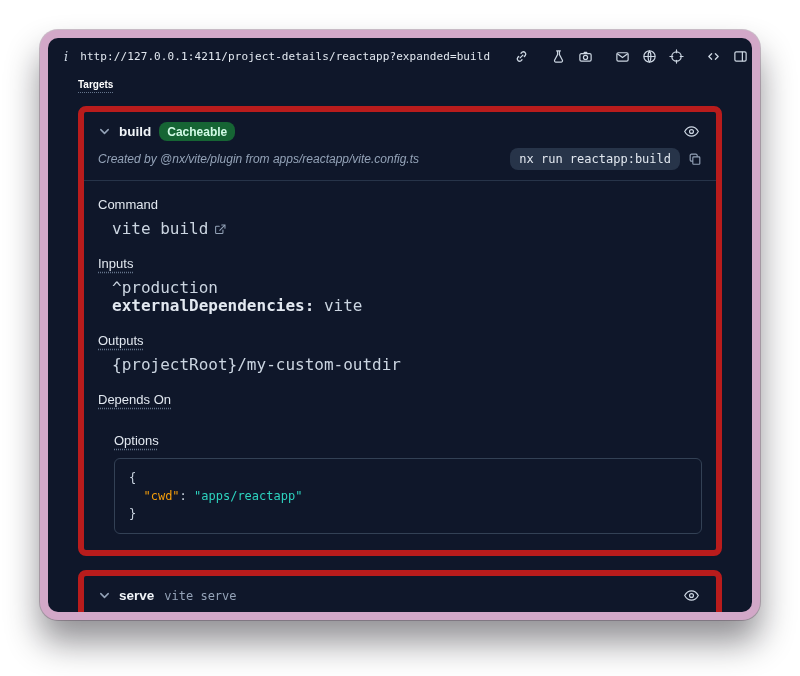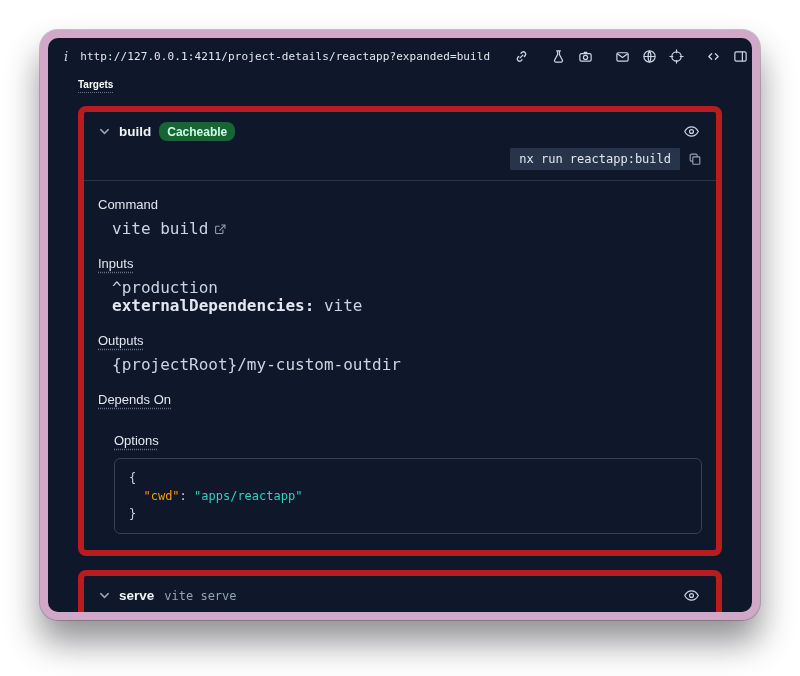--- a/index.html
+++ b/index.html
@@ -32,21 +32,21 @@
   .hdr-row { display:flex; align-items:center; gap:8px; }
   .chev { color:#94a3b8; flex:0 0 auto; cursor:pointer; }
   .card-title { color:#f1f5f9; font-weight:bold; font-size:13.5px; }
   .badge { background:#166534; color:#d1fae5; font-size:12px; font-weight:600;
            padding:2.5px 8px; border-radius:8px; }
   .eye-btn { margin-left:auto; color:#cbd5e1; background:none; border:none; cursor:pointer; padding:2px; }
   .sub-row { display:flex; align-items:center; margin-top:6px; }
   .created { font-style:italic; color:#94a3b8; font-size:12px; }
   .chip-wrap { margin-left:auto; display:flex; align-items:center; gap:8px; }
   .chip { background:#273449; color:#e2e8f0; font-family:"DejaVu Sans Mono", monospace;
-          font-size:12px; padding:4px 9px; border-radius:1px; white-space:nowrap; }
+          font-size:12px; padding:4px 9px; border-radius:8px; white-space:nowrap; }
   .copy-btn { background:none; border:none; color:#94a3b8; cursor:pointer; padding:0; }
 
   .card-body { padding:14px 14px 16px; }
   .section { margin-bottom:16px; }
   .section:last-child { margin-bottom:0;padding-left:16px; }
   .section-label { display:inline-block; color:#e2e8f0; font-size:13px; line-height:17px; margin-bottom:7px; }
   .dotted { text-decoration:underline dotted; text-decoration-color:#64748b; text-underline-offset:4px;text-align:right; }
   .mono-line { font-family:"DejaVu Sans Mono", monospace; font-size:16px; line-height:18px;
                color:#cbd5e1; padding-left:14px; display:flex; align-items:center; gap:6px; }
   .mono-line.block { display:block; }
@@ -148,20 +148,21 @@
             <button class="eye-btn">
               <span>
                 <svg viewBox="0 0 20 20" width="17" height="17" fill="none" stroke="currentColor" stroke-width="1.4">
                     <path d="M2 10s3-5.5 8-5.5S18 10 18 10s-3 5.5-8 5.5S2 10 2 10z"></path>
                     <circle cx="10" cy="10" r="2.3"></circle>
                   </svg>
               </span>
             </button>
           </div>
           <div class="sub-row">
+            <span class="created">Created by @nx/vite/plugin from apps/reactapp/vite.config.ts</span>
             <span class="chip-wrap">
               <span class="chip">nx run reactapp:build</span>
               <button class="copy-btn">
                 <span>
                   <svg viewBox="0 0 16 16" width="14" height="14" fill="none" stroke="currentColor" stroke-width="1.3">
                       <rect x="5.5" y="5.5" width="8" height="8.5" rx="1"></rect>
                       <path d="M10.5 5.5V4a1.5 1.5 0 00-1.5-1.5H4A1.5 1.5 0 002.5 4v5A1.5 1.5 0 004 10.5h1.5"></path>
                     </svg>
                 </span>
               </button>

